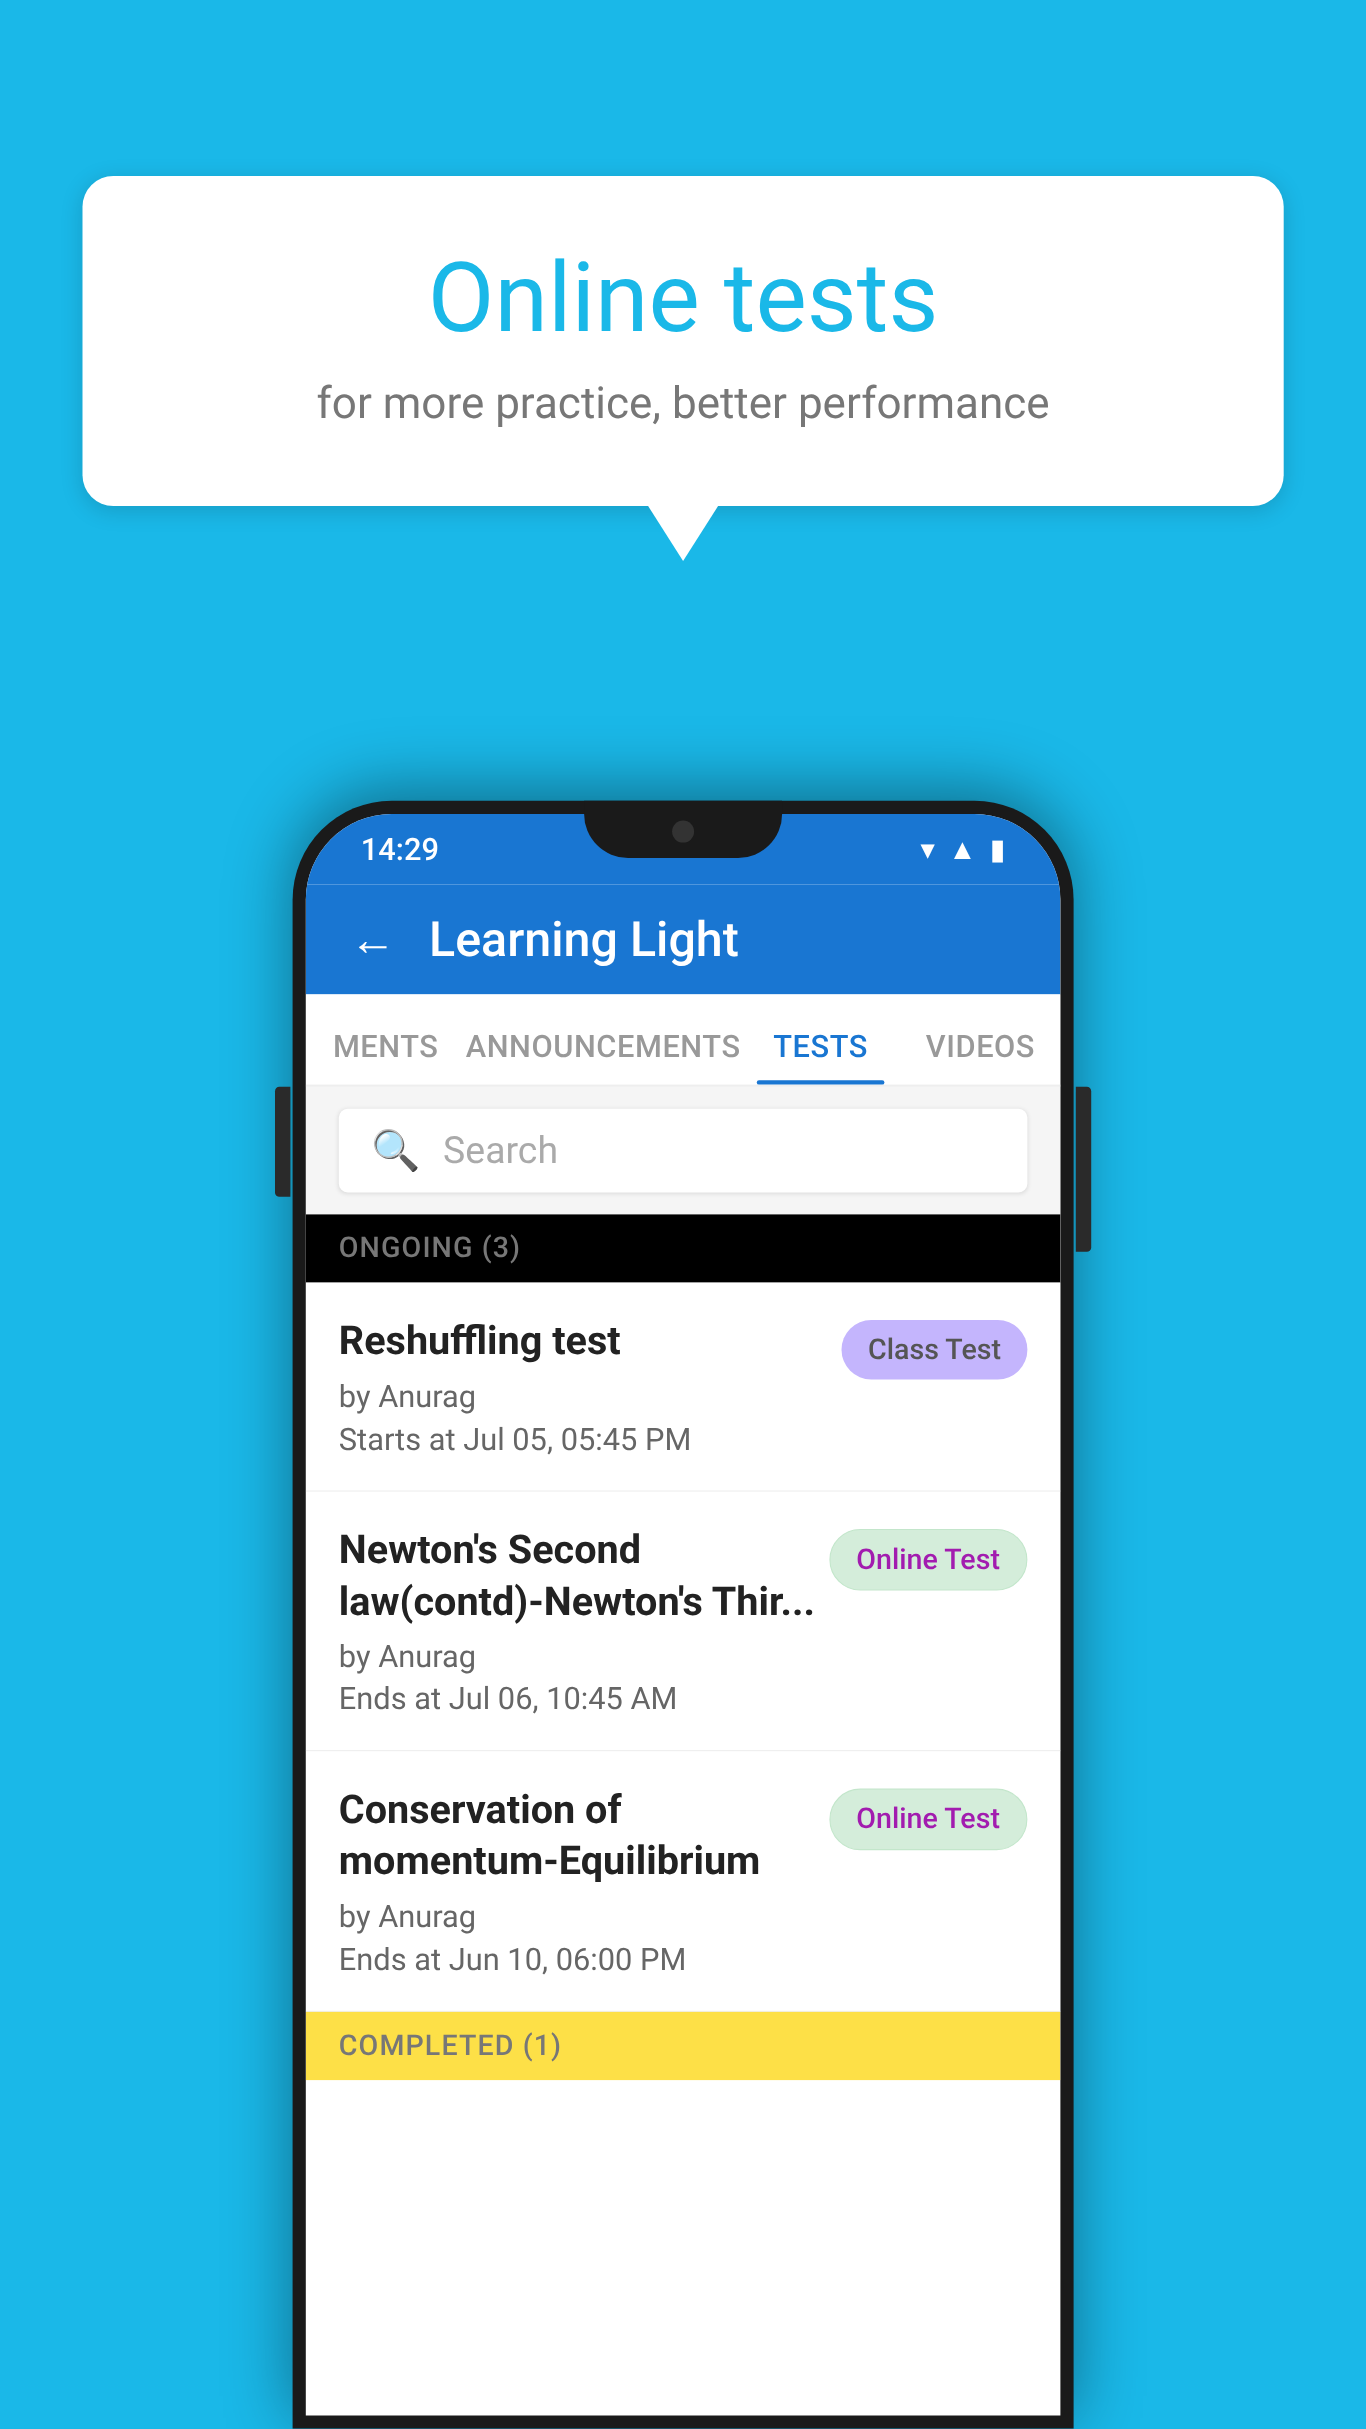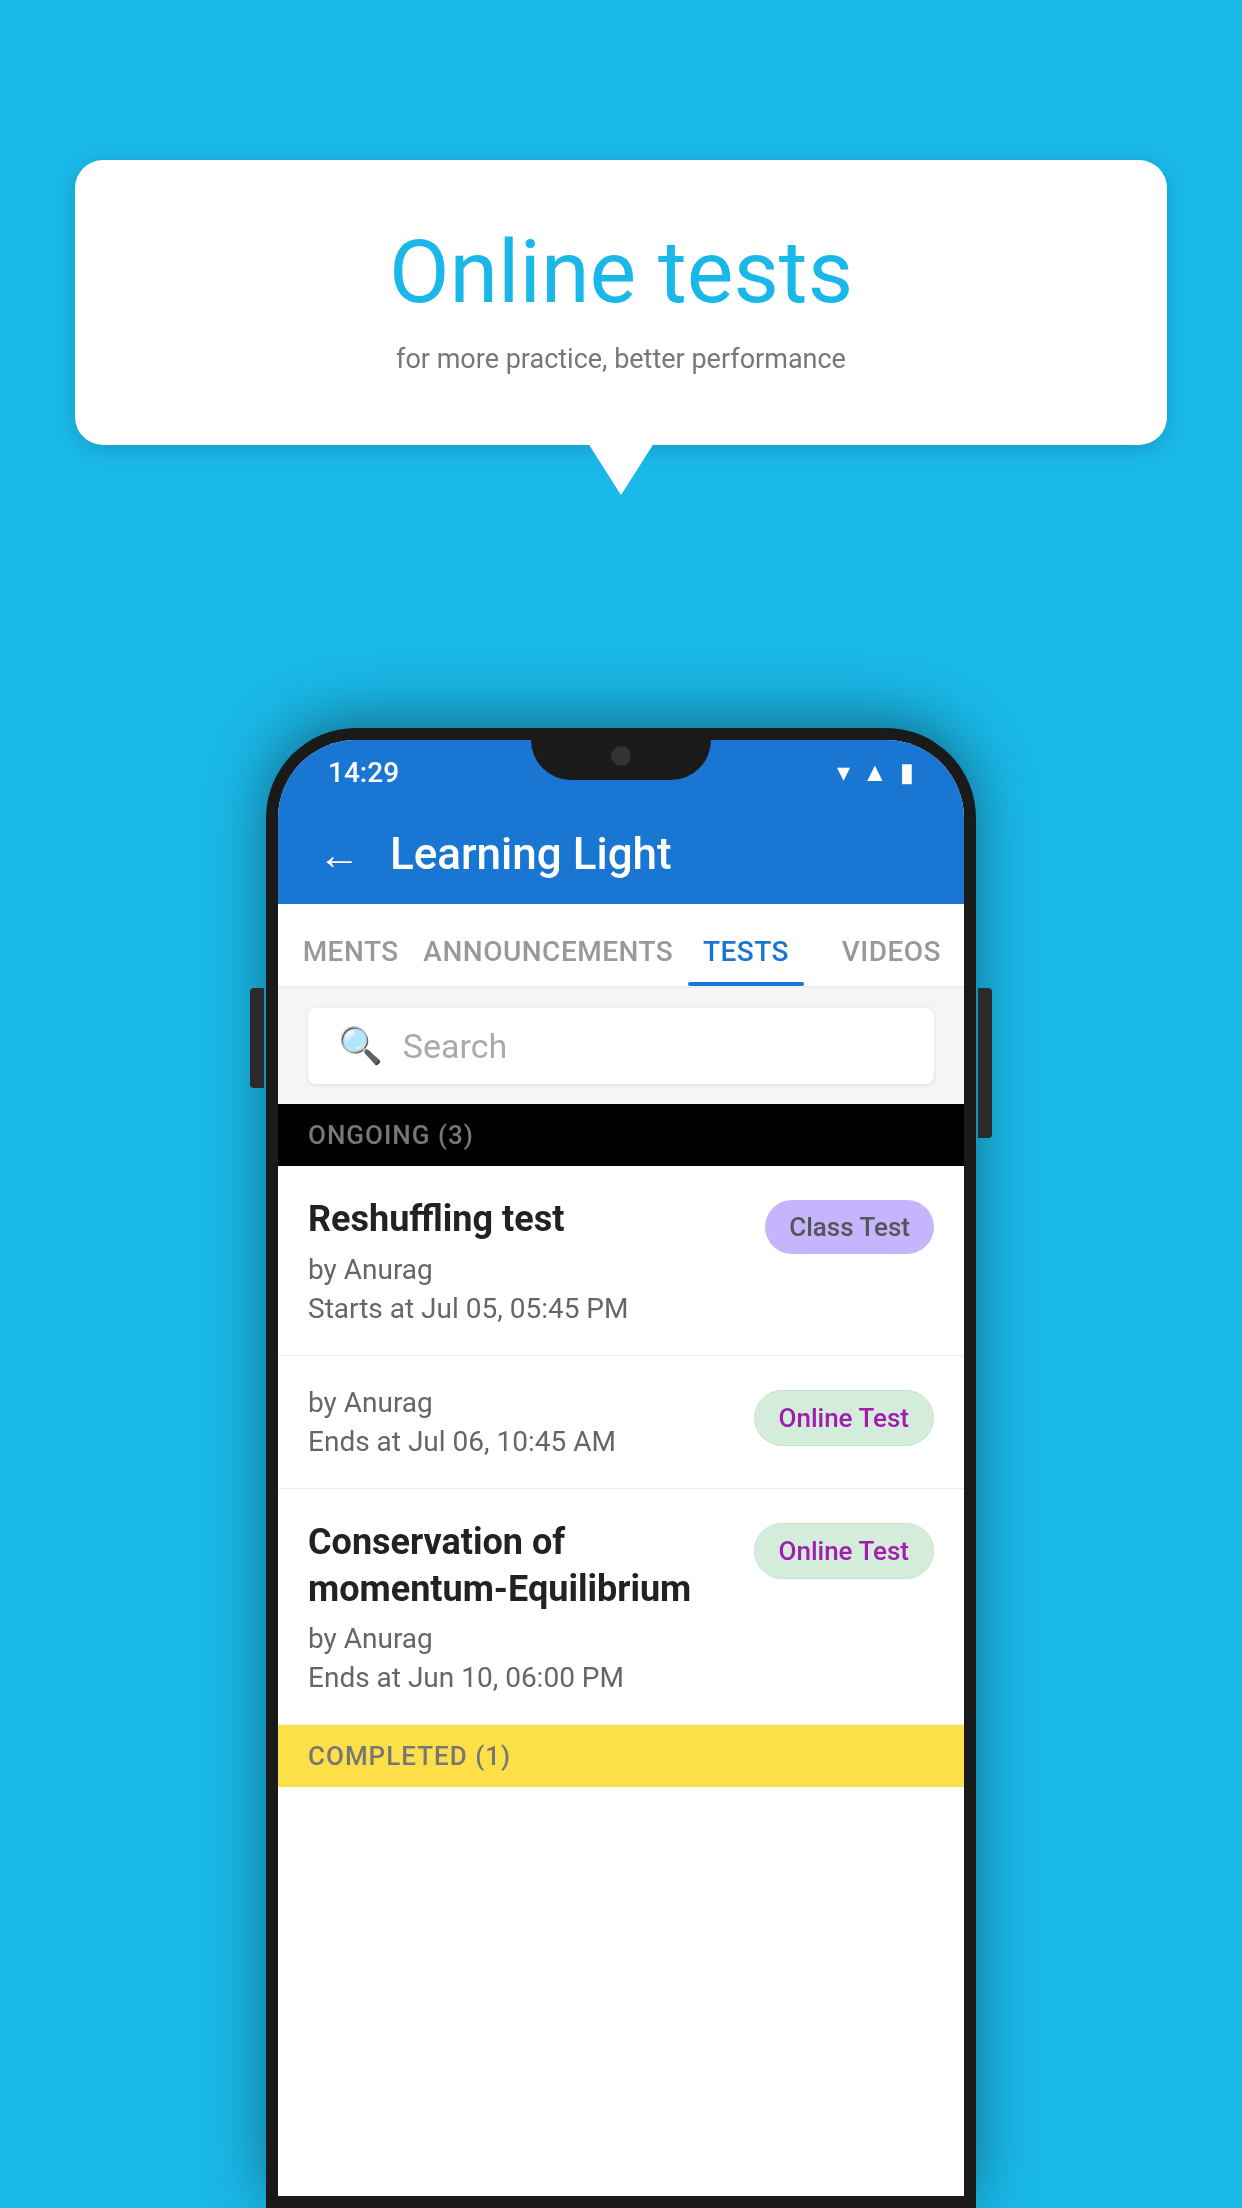--- a/index.html
+++ b/index.html
@@ -40,21 +40,21 @@
     }
 
     .promo-title {
       font-size: 88px;
       color: #1ab8e8;
       font-weight: 400;
       margin-bottom: 20px;
     }
 
     .promo-subtitle {
-      font-size: 27px;
+      font-size: 40px;
       color: #777;
       font-weight: 400;
     }
 
     
     .phone-frame {
       position: absolute;
       bottom: 0;
       left: 50%;
       transform: translateX(-50%);
@@ -382,20 +382,21 @@
             <div class="test-author">by Anurag</div>
             <div class="test-date">
               <span>Starts at</span>&nbsp;<span>Jul 05, 05:45 PM</span>
             </div>
           </div>
           <div class="test-badge badge-class">Class Test</div>
         </div>
 
         <div class="test-item">
           <div class="test-info">
+            <div class="test-name">Newton's Second law(contd)-Newton's Thir...</div>
             <div class="test-author">by Anurag</div>
             <div class="test-date">
               <span>Ends at</span>&nbsp;<span>Jul 06, 10:45 AM</span>
             </div>
           </div>
           <div class="test-badge badge-online">Online Test</div>
         </div>
 
         <div class="test-item">
           <div class="test-info">

